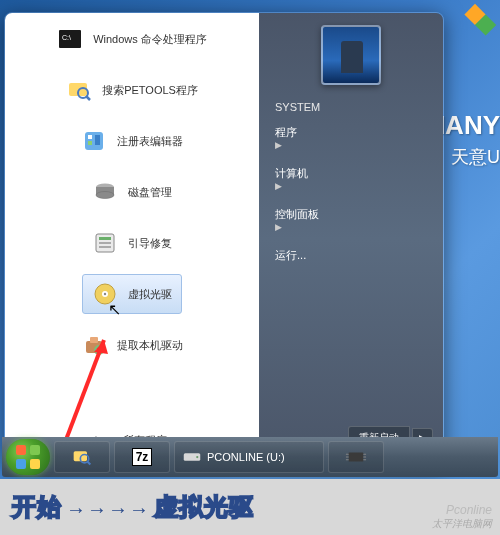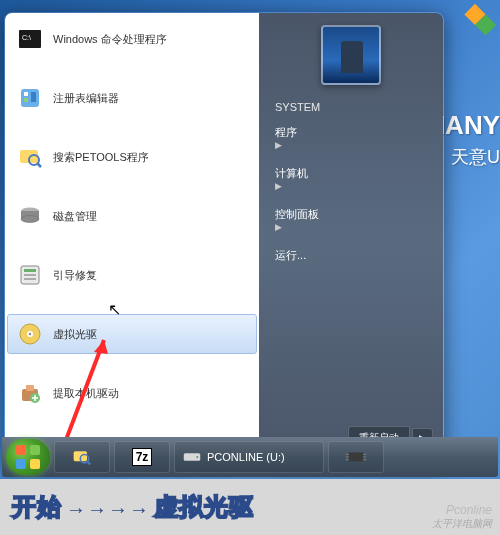--- a/index.html
+++ b/index.html
@@ -5,21 +5,21 @@
 * { margin: 0; padding: 0; box-sizing: border-box; }
 body { width: 500px; height: 535px; font-family: "Microsoft YaHei", Tahoma, sans-serif; overflow: hidden; position: relative; background: #ddd; }
 .desktop { position: absolute; inset: 0; background: linear-gradient(135deg, #1e5a9e 0%, #3a7bc8 40%, #5a9ae0 70%, #4a8bd0 100%); }
 .geo-shape { position: absolute; right: 10px; top: 10px; width: 30px; height: 30px; transform: rotate(45deg); }
 .geo-shape::before, .geo-shape::after { content: ""; position: absolute; width: 15px; height: 15px; }
 .geo-shape::before { background: #ffa726; top: 0; left: 0; }
 .geo-shape::after { background: #4caf50; top: 0; left: 15px; }
 .brand { position: absolute; right: 0; top: 110px; color: #fff; font-size: 26px; font-weight: bold; text-align: right; text-shadow: 1px 1px 2px rgba(0,0,0,0.3); }
 .brand-sub { font-size: 18px; font-weight: normal; margin-top: 4px; }
 .start-menu { position: absolute; left: 4px; top: 12px; bottom: 68px; width: 440px; display: flex; border-radius: 8px; overflow: hidden; box-shadow: 0 4px 20px rgba(0,0,0,0.5); border: 1px solid rgba(255,255,255,0.15); }
-.left-panel { width: 58%; background: #fff; display: flex; flex-direction: column; padding: 6px 2px; gap: 19px; }
+.left-panel { width: 58%; background: #fff; display: flex; flex-direction: column; padding: 6px 2px; gap: 11px; align-items: center; }
 .right-panel { width: 42%; background: linear-gradient(180deg, #4a5568 0%, #5a6b80 50%, #4a5568 100%); color: #fff; padding: 8px 0; display: flex; flex-direction: column; }
 .menu-item { display: flex; align-items: center; gap: 10px; padding: 7px 10px; font-size: 11px; color: #333; cursor: pointer; border-radius: 3px; }
 .menu-item.highlighted { background: linear-gradient(180deg, #e8f1ff 0%, #c8ddf5 100%); border: 1px solid #a0c0e8; padding: 6px 9px; }
 .menu-item .mi-icon { width: 26px; height: 26px; display: flex; align-items: center; justify-content: center; flex-shrink: 0; }
 .sep { height: 1px; background: #ddd; margin: 4px 6px; }
 .all-programs { margin-top: auto; }
 .user-pic { width: 60px; height: 60px; margin: 4px auto 12px; border: 2px solid rgba(255,255,255,0.5); border-radius: 4px; background: linear-gradient(180deg, #1a4a8a 0%, #2a6aba 60%, #0a2a5a 100%); position: relative; overflow: hidden; box-shadow: 0 2px 6px rgba(0,0,0,0.4); }
 .user-pic::after { content: ""; position: absolute; left: 18px; top: 14px; width: 22px; height: 32px; background: #2a3a50; border-radius: 3px 3px 0 0; }
 .right-label { padding: 4px 16px; font-size: 11px; color: #e8e8e8; }
 .right-item { display: flex; justify-content: space-between; padding: 8px 16px; font-size: 11px; color: #fff; cursor: pointer; flex-direction: column; }
@@ -67,38 +67,38 @@
             <rect x="1" y="3" width="22" height="18" rx="1" fill="#1a1a1a"></rect>
             <text x="4" y="13" fill="#fff" font-size="7">C:\</text>
           </svg>
         </div>
       <span>Windows 命令处理程序</span>
     </div>
 
     <div class="menu-item">
       <div class="mi-icon">
           <svg class="ico" viewBox="0 0 24 24">
+            <rect x="2" y="5" width="18" height="13" rx="2" fill="#ffd86a"></rect>
+            <circle cx="16" cy="15" r="5" fill="none" stroke="#4a7abf" stroke-width="2"></circle>
+            <line x1="19" y1="18" x2="23" y2="22" stroke="#4a7abf" stroke-width="2.5"></line>
+          </svg>
+        </div>
+      <span>搜索PETOOLS程序</span>
+    </div>
+
+    <div class="menu-item">
+      <div class="mi-icon">
+          <svg class="ico" viewBox="0 0 24 24">
             <rect x="3" y="3" width="18" height="18" rx="3" fill="#6aafea"></rect>
             <rect x="6" y="6" width="4" height="4" fill="#fff"></rect>
             <rect x="6" y="12" width="4" height="4" fill="#8dd070"></rect>
             <rect x="13" y="6" width="5" height="10" fill="#3a80c8"></rect>
           </svg>
         </div>
       <span>注册表编辑器</span>
-    </div>
-
-    <div class="menu-item">
-      <div class="mi-icon">
-          <svg class="ico" viewBox="0 0 24 24">
-            <rect x="2" y="5" width="18" height="13" rx="2" fill="#ffd86a"></rect>
-            <circle cx="16" cy="15" r="5" fill="none" stroke="#4a7abf" stroke-width="2"></circle>
-            <line x1="19" y1="18" x2="23" y2="22" stroke="#4a7abf" stroke-width="2.5"></line>
-          </svg>
-        </div>
-      <span>搜索PETOOLS程序</span>
     </div>
 
     <div class="menu-item">
       <div class="mi-icon">
           <svg class="ico" viewBox="0 0 24 24">
             <ellipse cx="12" cy="7" rx="9" ry="3.5" fill="#b0b0b0"></ellipse>
             <path d="M3 7v8c0 2 4 3.5 9 3.5s9-1.5 9-3.5V7" fill="#8a8a8a"></path>
             <ellipse cx="12" cy="15" rx="9" ry="3.5" fill="none" stroke="#6a6a6a" stroke-width="0.5"></ellipse>
           </svg>
         </div>

